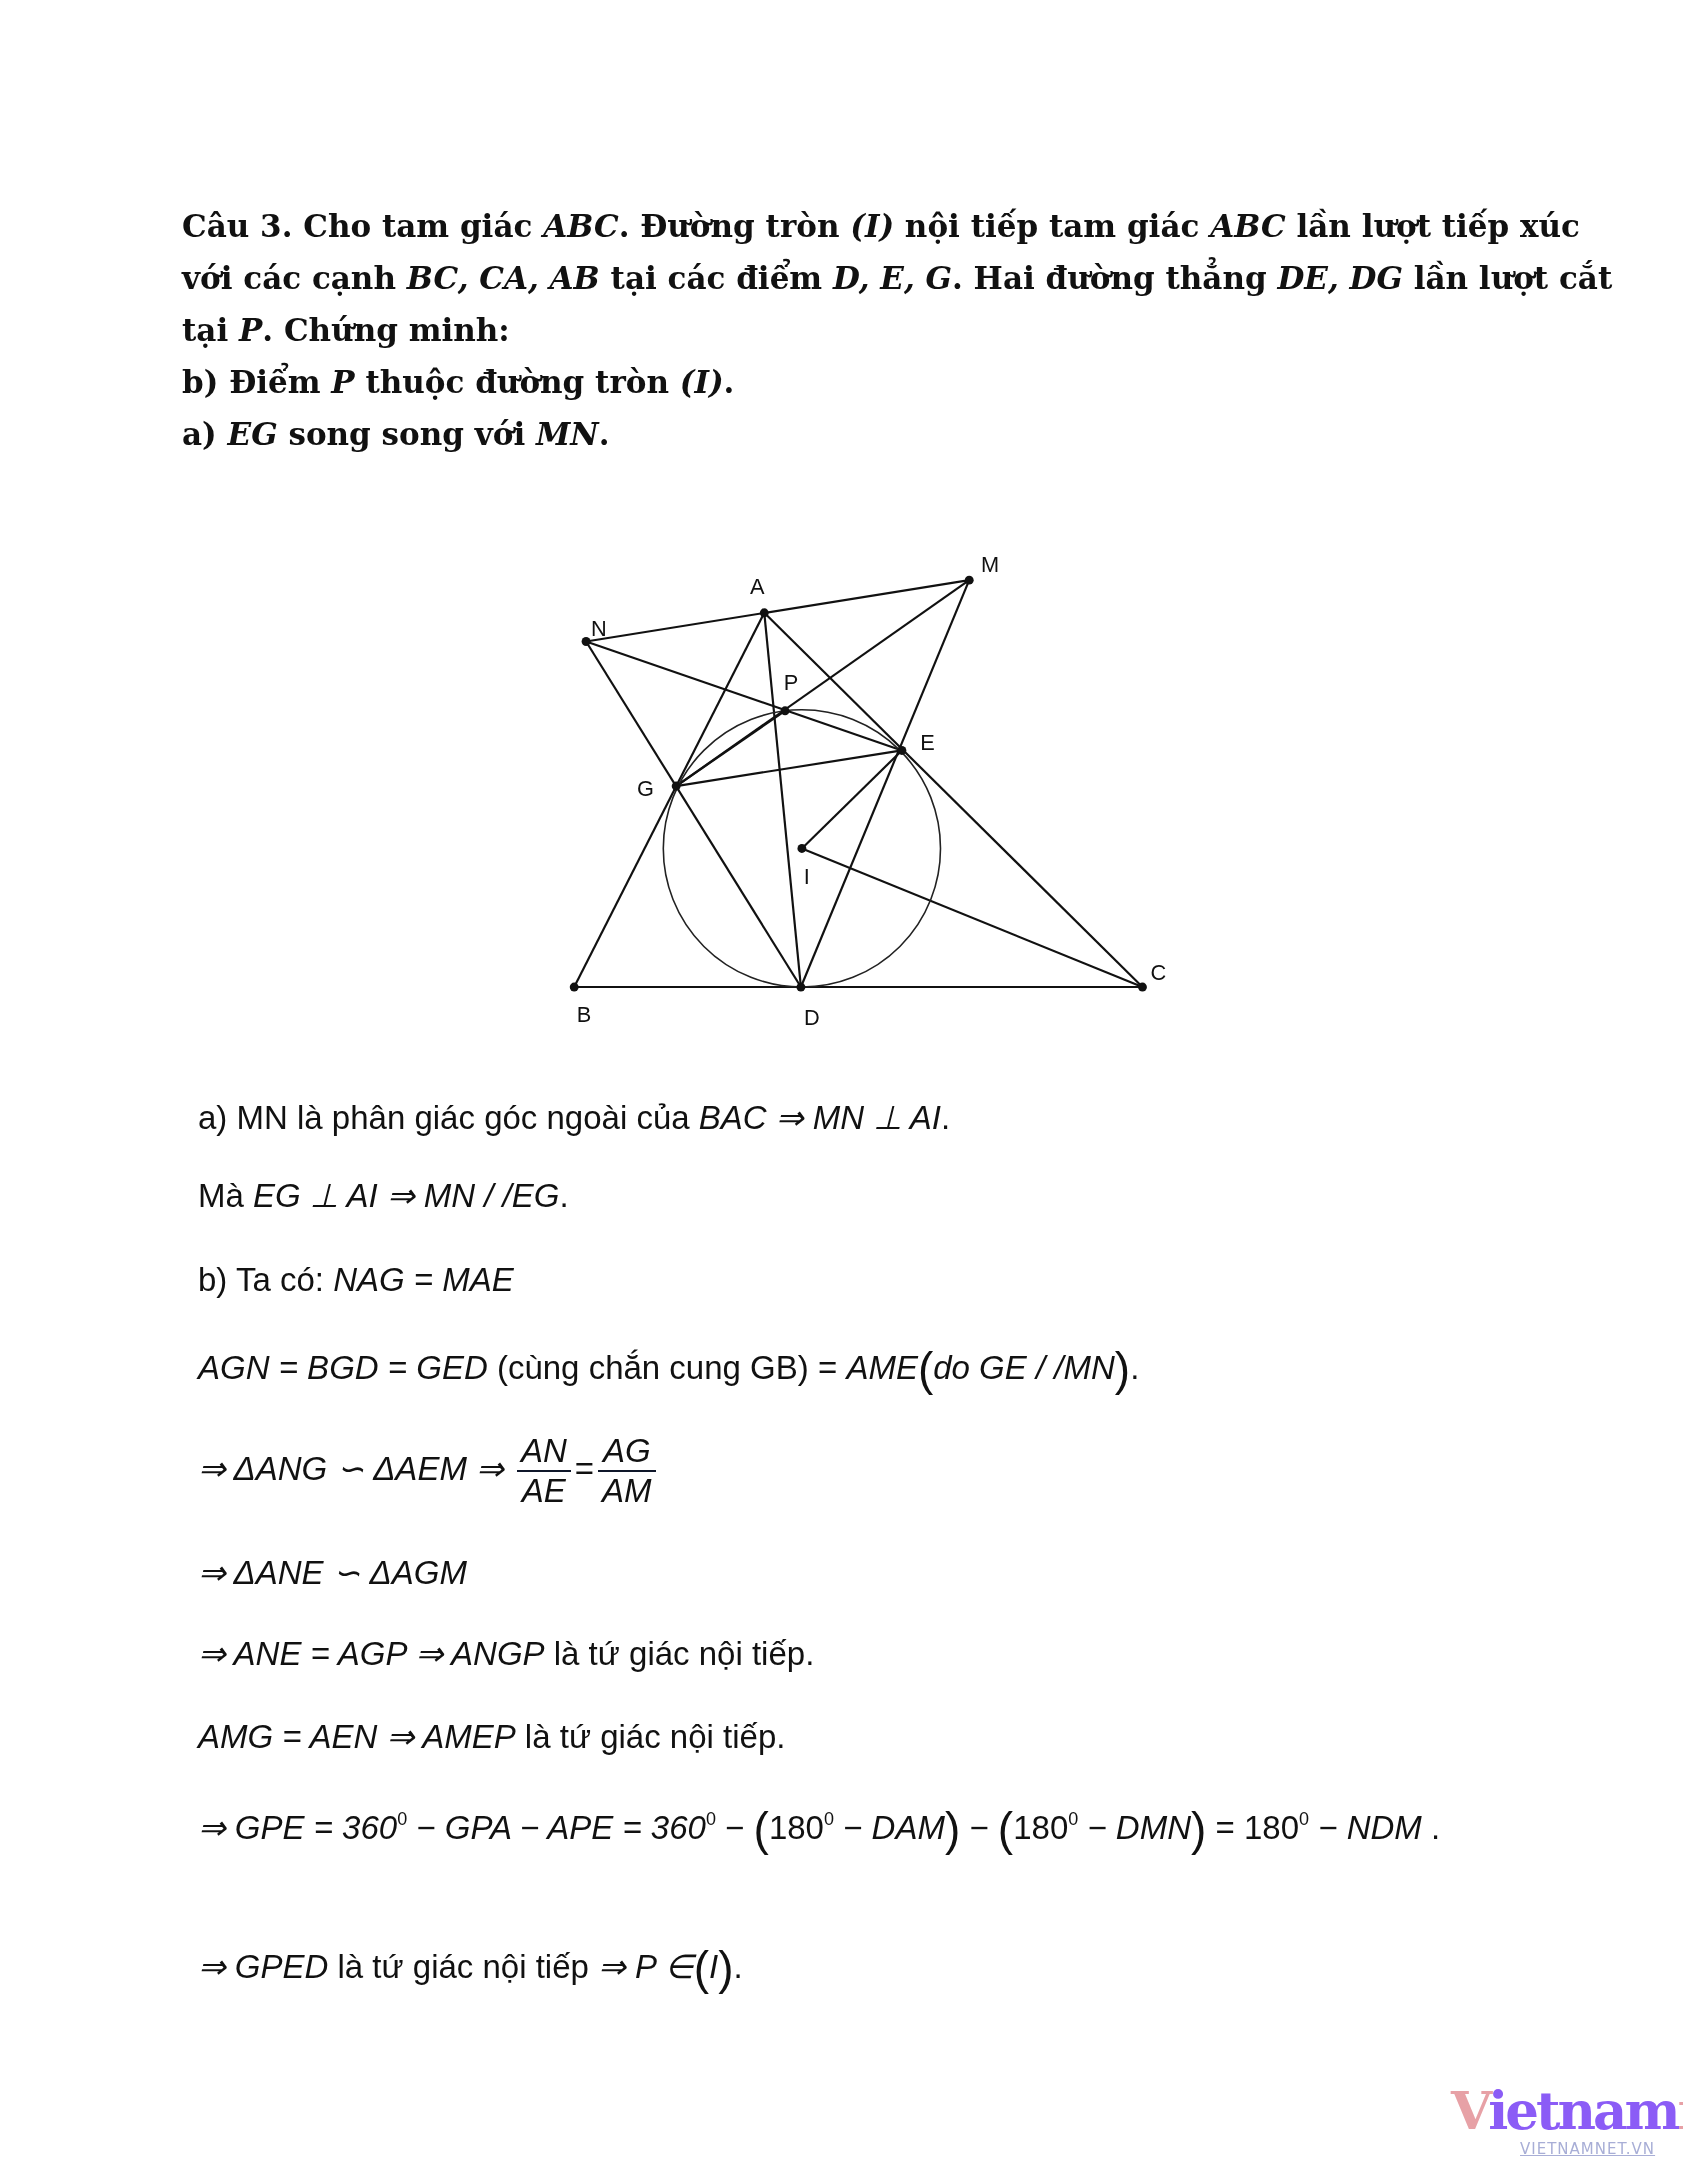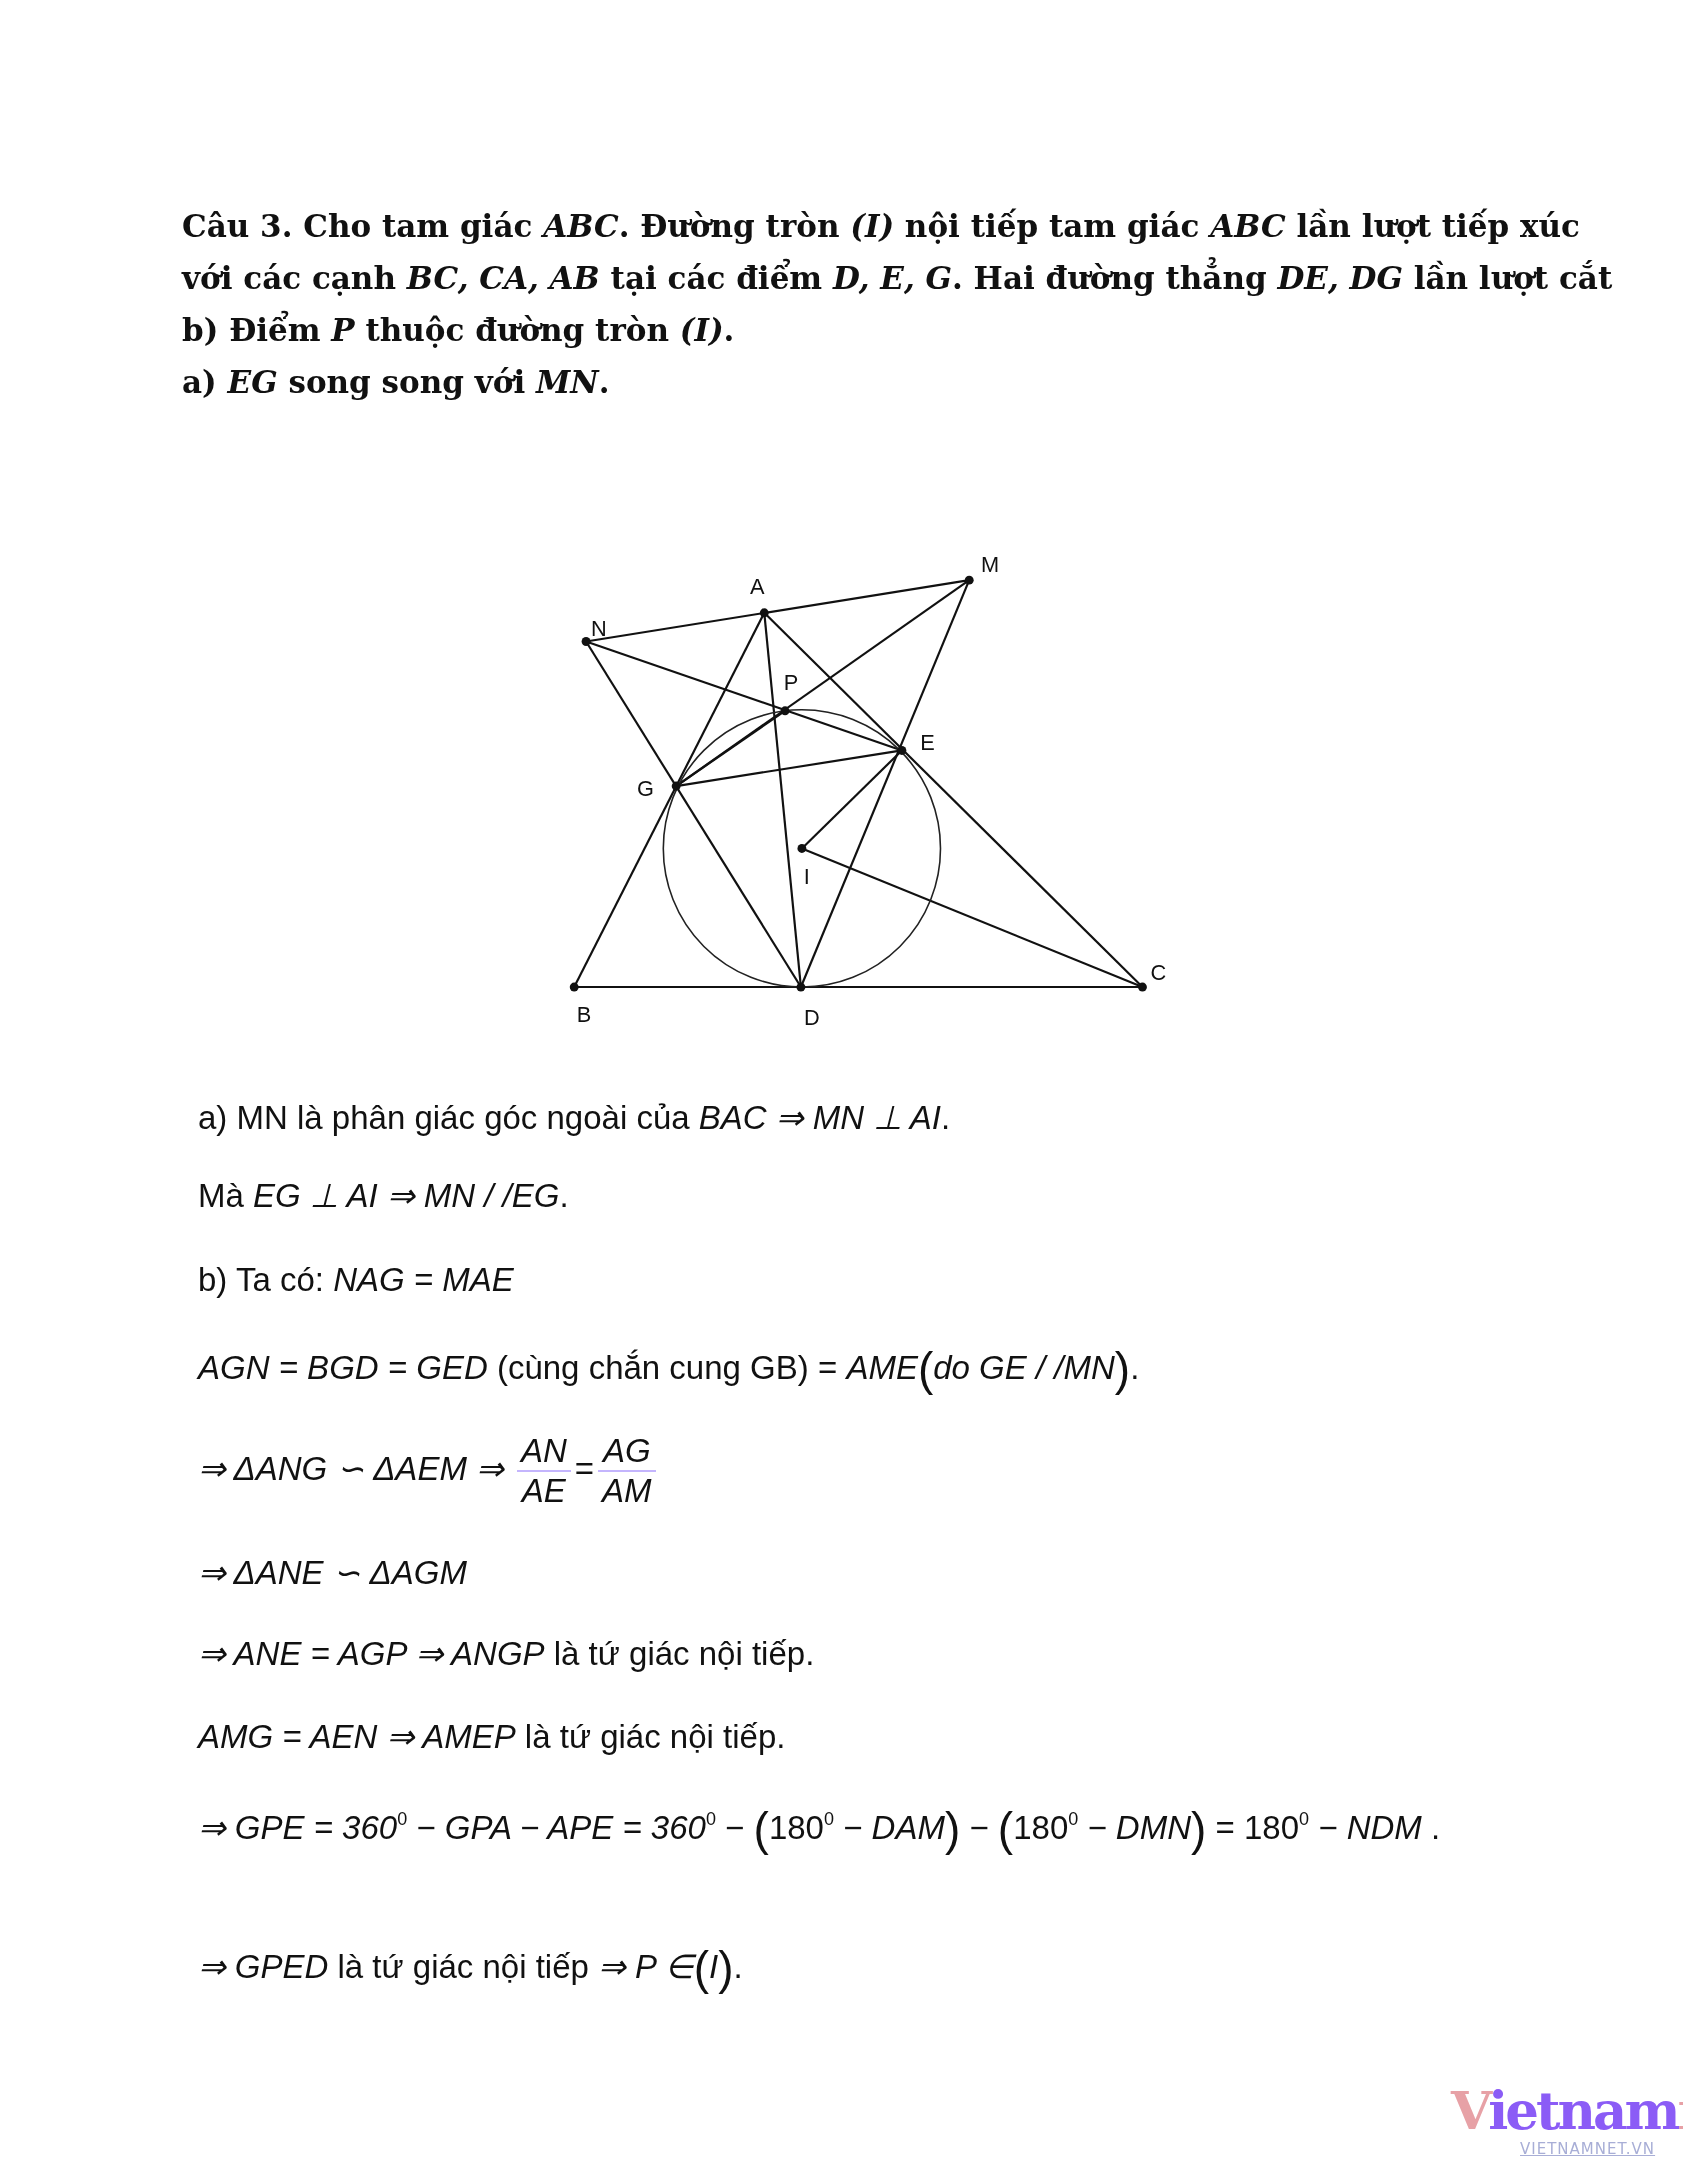--- a/index.html
+++ b/index.html
@@ -17,34 +17,35 @@
   .sol {
     position: absolute; left: 198px;
     font-family: Liberation Sans, sans-serif;
     font-size: 33px; white-space: nowrap; line-height: 1;
   }
   .sol i { font-style: italic; }
   .sol .big { font-size: 46px; vertical-align: -6px; font-style: normal; }
   .sol sup { font-size: 18px; vertical-align: 14px; }
   .frac { display: inline-block; vertical-align: middle; text-align: center; margin: 0 4px; }
   .frac span { display: block; font-style: italic; padding: 0 4px; line-height: 38px; }
-  .frac .num { border-bottom: 2px solid #c4b5fd; }
+  .frac .num { border-bottom: 2px solid #0f172a; }
   .logo { position: absolute; left: 1431px; top: 2079px; width: 243px; height: 89px; }
   .logo .word { position: absolute; left: 20px; top: 0; font-family: "DejaVu Serif", serif; font-weight: bold; font-size: 53px; letter-spacing: -3px; }
   .logo .v { color: #e7a1a6; }
   .logo .mid { color: #8b5cf6; }
   .logo .net { color: #e7a1a6; }
   .logo .url { position: absolute; left: 89px; top: 61px; font-family: "DejaVu Sans", sans-serif; font-size: 15px; color: #a8aed6; letter-spacing: 1px; text-decoration: underline; }
 </style>
 </head>
 <body>
 
 <div class="problem" id="problem">
     <span class="line"><span>Câu 3. Cho tam giác </span><i>ABC</i><span>. Đường tròn </span><i>(I)</i><span> nội tiếp tam giác </span><i>ABC</i><span> lần lượt tiếp xúc</span></span>
     <span class="line"><span>với các cạnh </span><i>BC, CA, AB</i><span> tại các điểm </span><i>D, E, G</i><span>. Hai đường thẳng </span><i>DE, DG</i><span> lần lượt cắt</span></span>
+    <span class="line last"><span>tại </span><i>P</i><span>. Chứng minh:</span></span>
     <span class="line last"><span>b) Điểm </span><i>P</i><span> thuộc đường tròn </span><i>(I)</i><span>.</span></span>
     <span class="line last"><span>a) </span><i>EG</i><span> song song với </span><i>MN</i><span>.</span></span>
   </div>
 
 <svg class="diagram" width="1683" height="2178" xmlns="http://www.w3.org/2000/svg" viewBox="0 0 1700 2200">
   <g id="seg-layer" stroke="#111" stroke-width="2.2" fill="none">
       <line x1="592" y1="648" x2="979" y2="586"></line>
       <line x1="592" y1="648" x2="911" y2="758"></line>
       <line x1="592" y1="648" x2="809" y2="997"></line>
       <line x1="979" y1="586" x2="809" y2="997"></line>

